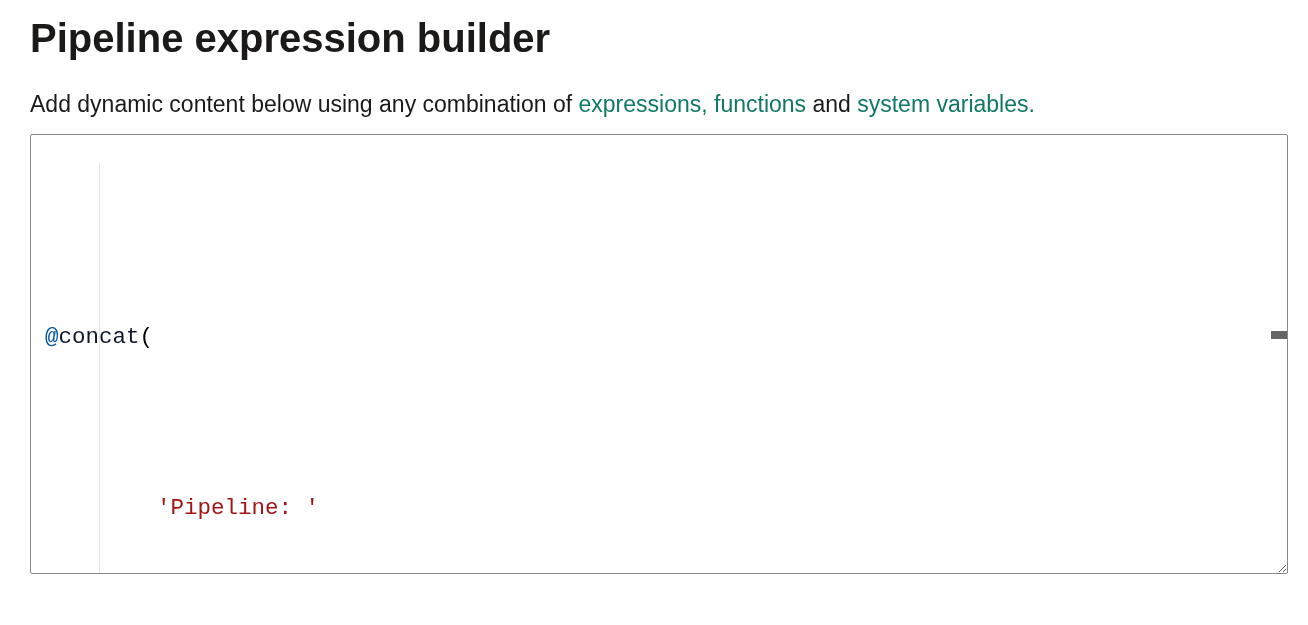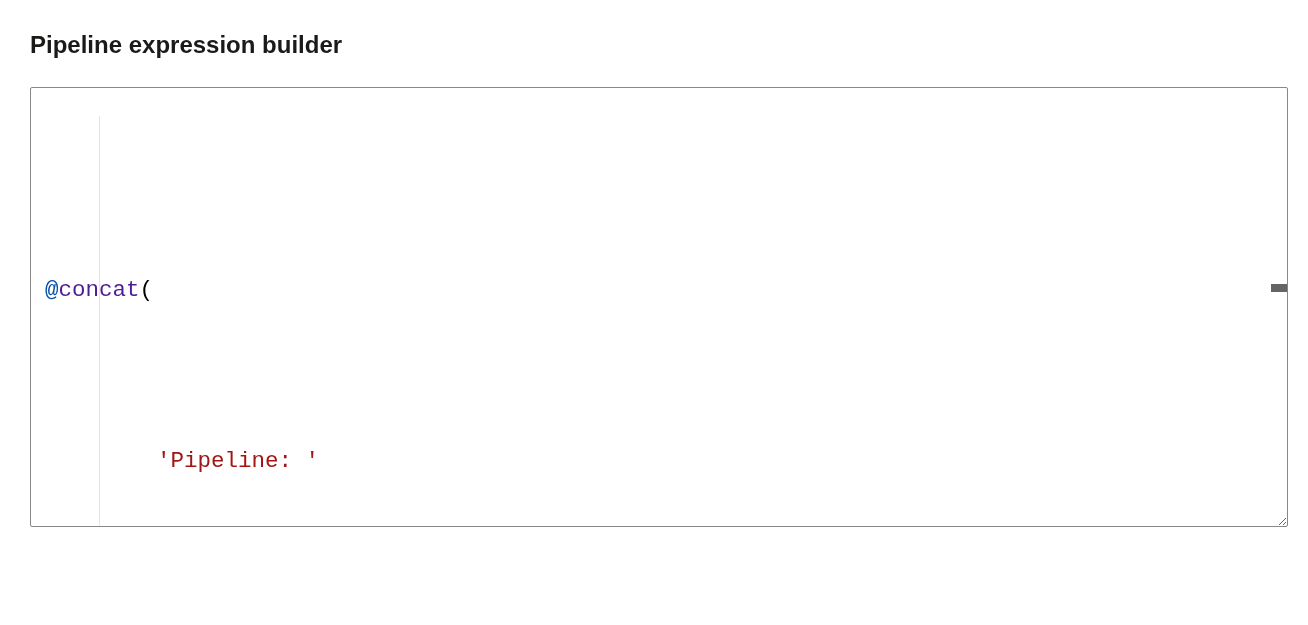--- a/index.html
+++ b/index.html
@@ -11,23 +11,23 @@
     font-family: "Segoe UI", Tahoma, Geneva, Verdana, sans-serif;
     color: #323130;
   }
   .container {
     padding: 12px 30px 20px 30px;
     box-sizing: border-box;
     width: 100%;
     height: 100%;
   }
   .title {
-    font-size: 24px;
+    font-size: 40px;
     font-weight: 700;
-    margin-top: 19px;
+    margin-top: 4px;
     margin-bottom: 28px;
     color: #1b1a19;
   }
   .subtitle {
     font-size: 23px;
     font-weight: 400;
     color: #1b1a19;
     margin-bottom: 14px;
     line-height: 1.35;
   }
@@ -67,21 +67,21 @@
     width: 1px;
     background: rgba(0,0,0,0.10);
   }
   .line {
     display: flex;
     height: 1.9em;
     align-items: center;
   }
   .indent1 { padding-left: 80px; }
   .tok-at { color: #0451a5; }
-  .tok-fn { color: #4c1d95; }
+  .tok-fn { color: #0f172a; }
   .tok-paren { color: #000000; }
   .tok-str { color: #a31515; margin-left: 36px; }
   
   .editor::-webkit-scrollbar {
     width: 16px;
   }
   .editor::-webkit-scrollbar-track {
     background: #f3f2f1;
   }
   .editor::-webkit-scrollbar-thumb {
@@ -97,20 +97,23 @@
     background: #666564;
     pointer-events: none;
   }
 </style>
 </head>
 <body>
 
 <div class="container">
   <div class="title">Pipeline expression builder</div>
 
+  <div class="subtitle">
+    <span>Add dynamic content below using any combination of </span><a class="link" href="#">expressions,</a> <a class="link" href="#">functions</a><span> and </span><a class="link" href="#">system variables.</a>
+  </div>
 
   <div class="editor-wrap">
     <div class="editor">
       <div class="code-block">
         <div class="gutter-line"></div>
 
         <div class="line" style="padding-left:4px;"><span class="tok-at">@</span><span class="tok-fn">concat</span><span class="tok-paren">(</span></div>
 
         <div class="line indent1"><span class="tok-str">'Pipeline: '</span></div>
 

